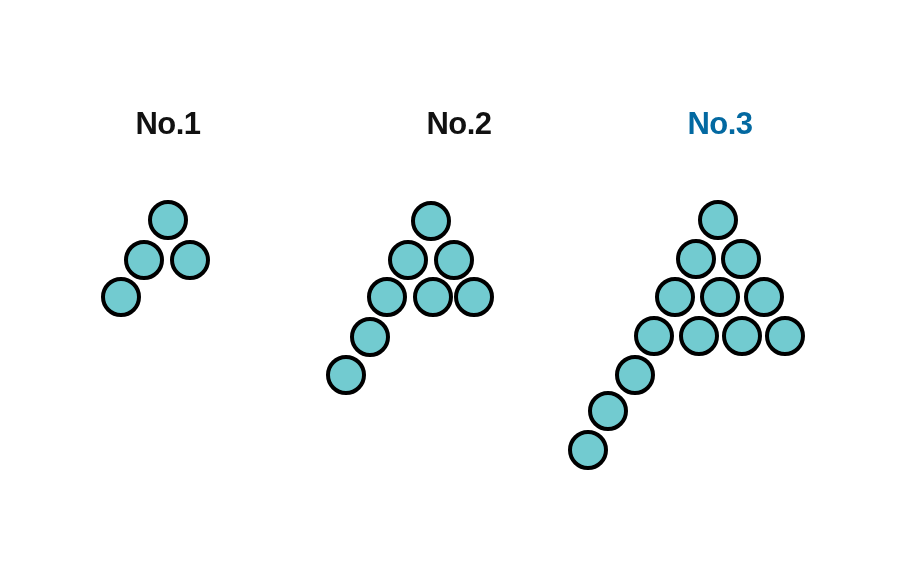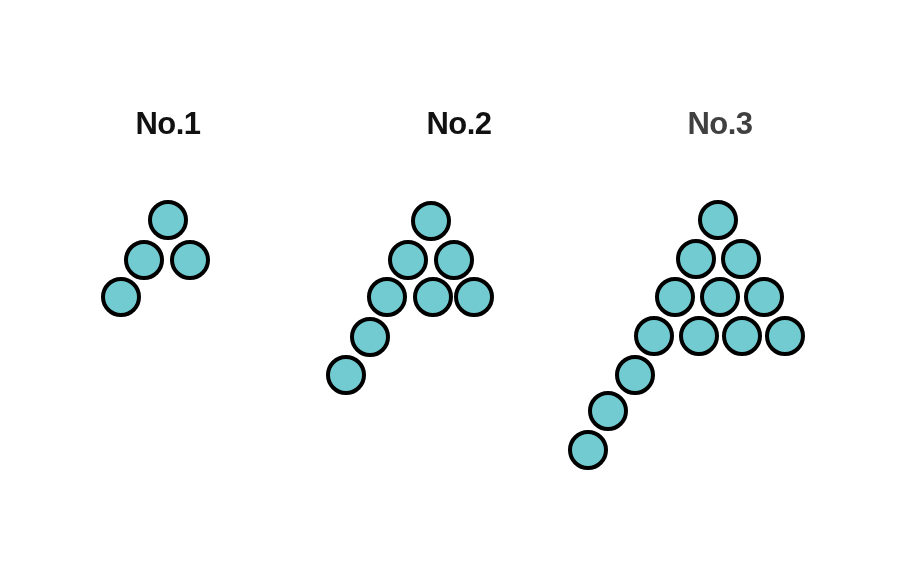--- a/index.html
+++ b/index.html
@@ -64,21 +64,21 @@
       <div class="dot" style="width: 40px; height: 40px; left: 431px; top: 221px; background: rgb(114, 203, 208); border-width: 4px; border-color: rgb(0, 0, 0);"></div>
       <div class="dot" style="width: 40px; height: 40px; left: 408px; top: 260px; background: rgb(114, 203, 208); border-width: 4px; border-color: rgb(0, 0, 0);"></div>
       <div class="dot" style="width: 40px; height: 40px; left: 454px; top: 260px; background: rgb(114, 203, 208); border-width: 4px; border-color: rgb(0, 0, 0);"></div>
       <div class="dot" style="width: 40px; height: 40px; left: 387px; top: 297px; background: rgb(114, 203, 208); border-width: 4px; border-color: rgb(0, 0, 0);"></div>
       <div class="dot" style="width: 40px; height: 40px; left: 433px; top: 297px; background: rgb(114, 203, 208); border-width: 4px; border-color: rgb(0, 0, 0);"></div>
       <div class="dot" style="width: 40px; height: 40px; left: 474px; top: 297px; background: rgb(114, 203, 208); border-width: 4px; border-color: rgb(0, 0, 0);"></div>
       <div class="dot" style="width: 40px; height: 40px; left: 370px; top: 337px; background: rgb(114, 203, 208); border-width: 4px; border-color: rgb(0, 0, 0);"></div>
       <div class="dot" style="width: 40px; height: 40px; left: 346px; top: 375px; background: rgb(114, 203, 208); border-width: 4px; border-color: rgb(0, 0, 0);"></div>
     </div>
     <div class="figure-group">
-      <div class="figure-label" style="left: 720px; top: 123px; color: #404040; font-size: 31px;">No.3</div>
+      <div class="figure-label" style="left: 720px; top: 123px; color: #0369a1; font-size: 31px;">No.3</div>
       <div class="dot" style="width: 40px; height: 40px; left: 718px; top: 220px; background: rgb(114, 203, 208); border-width: 4px; border-color: rgb(0, 0, 0);"></div>
       <div class="dot" style="width: 40px; height: 40px; left: 696px; top: 259px; background: rgb(114, 203, 208); border-width: 4px; border-color: rgb(0, 0, 0);"></div>
       <div class="dot" style="width: 40px; height: 40px; left: 741px; top: 259px; background: rgb(114, 203, 208); border-width: 4px; border-color: rgb(0, 0, 0);"></div>
       <div class="dot" style="width: 40px; height: 40px; left: 675px; top: 297px; background: rgb(114, 203, 208); border-width: 4px; border-color: rgb(0, 0, 0);"></div>
       <div class="dot" style="width: 40px; height: 40px; left: 720px; top: 297px; background: rgb(114, 203, 208); border-width: 4px; border-color: rgb(0, 0, 0);"></div>
       <div class="dot" style="width: 40px; height: 40px; left: 764px; top: 297px; background: rgb(114, 203, 208); border-width: 4px; border-color: rgb(0, 0, 0);"></div>
       <div class="dot" style="width: 40px; height: 40px; left: 654px; top: 336px; background: rgb(114, 203, 208); border-width: 4px; border-color: rgb(0, 0, 0);"></div>
       <div class="dot" style="width: 40px; height: 40px; left: 699px; top: 336px; background: rgb(114, 203, 208); border-width: 4px; border-color: rgb(0, 0, 0);"></div>
       <div class="dot" style="width: 40px; height: 40px; left: 742px; top: 336px; background: rgb(114, 203, 208); border-width: 4px; border-color: rgb(0, 0, 0);"></div>
       <div class="dot" style="width: 40px; height: 40px; left: 785px; top: 336px; background: rgb(114, 203, 208); border-width: 4px; border-color: rgb(0, 0, 0);"></div>

